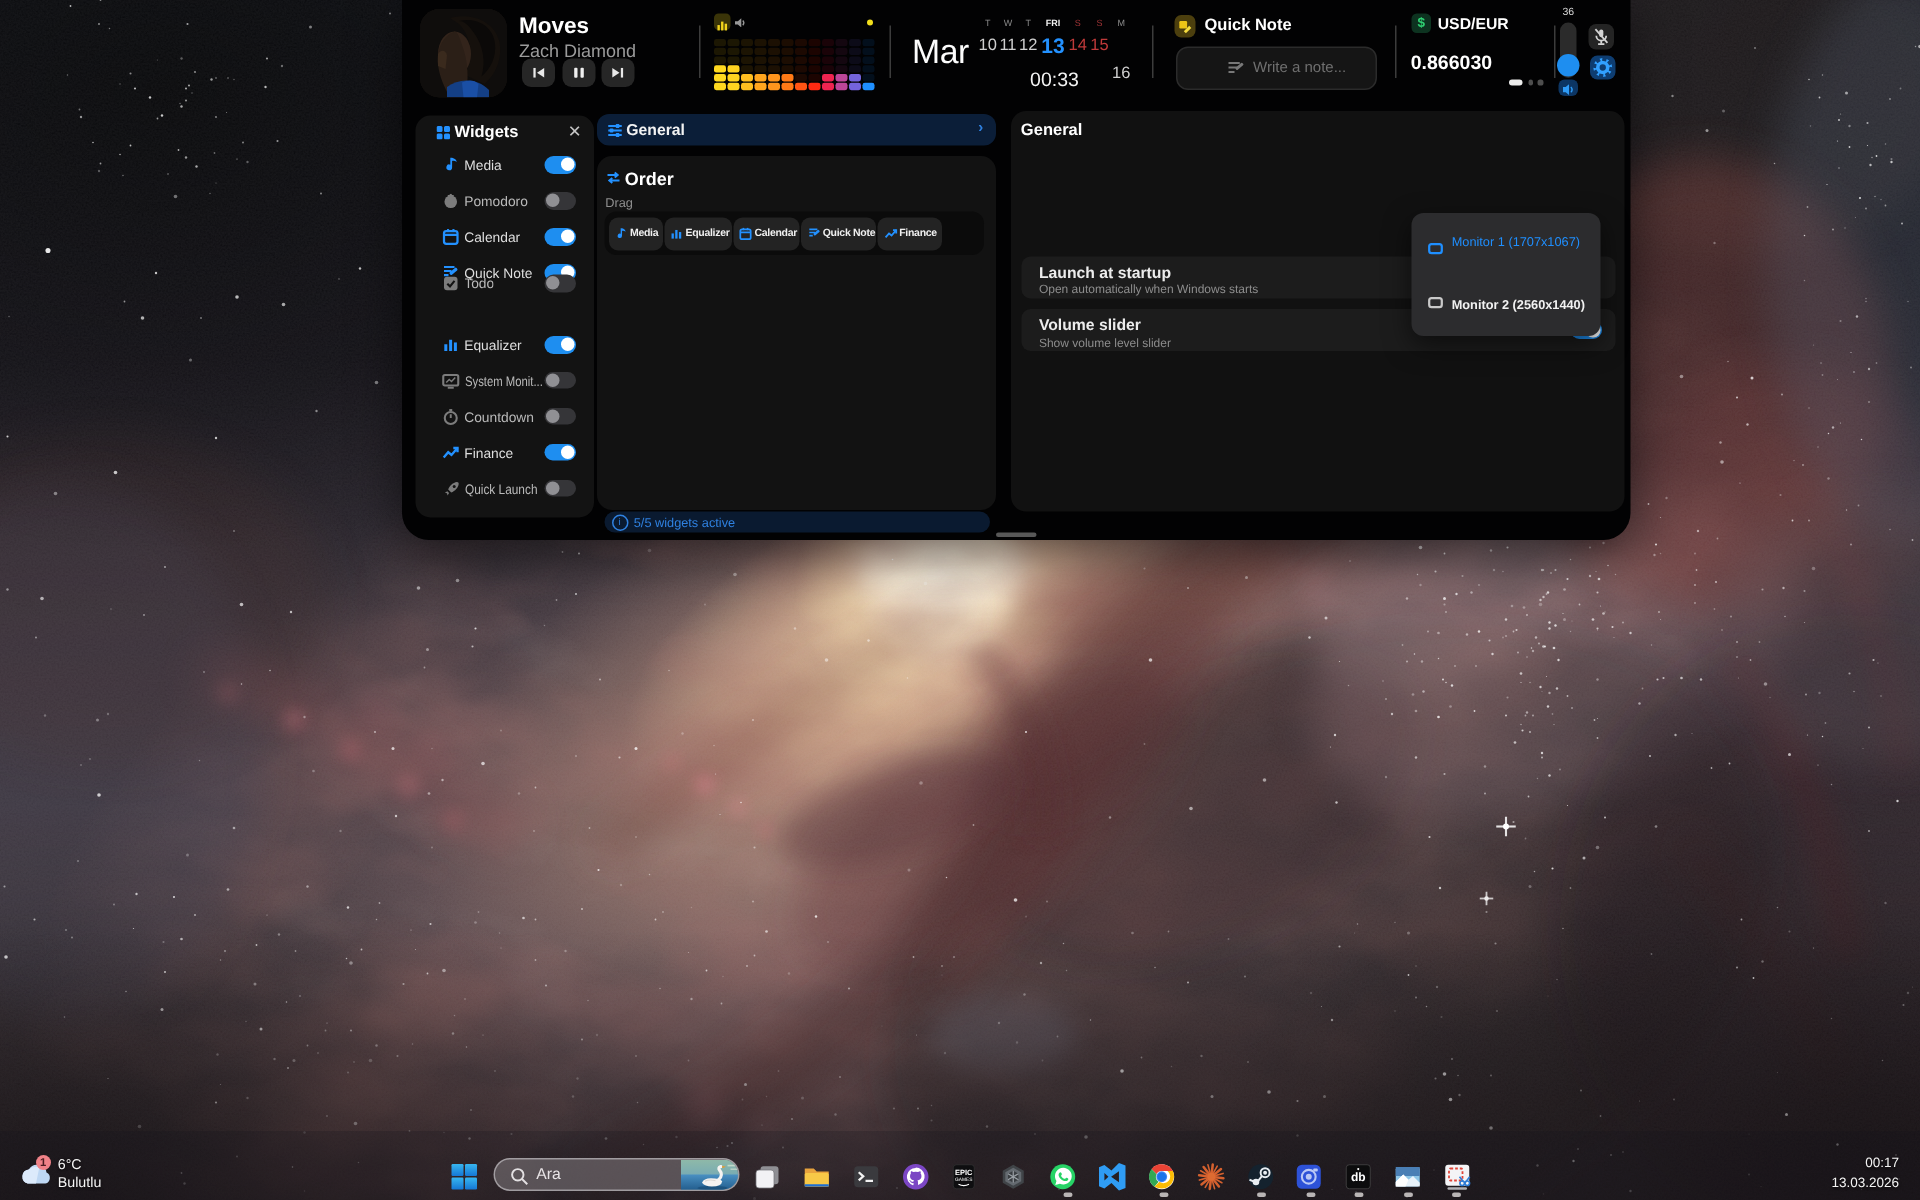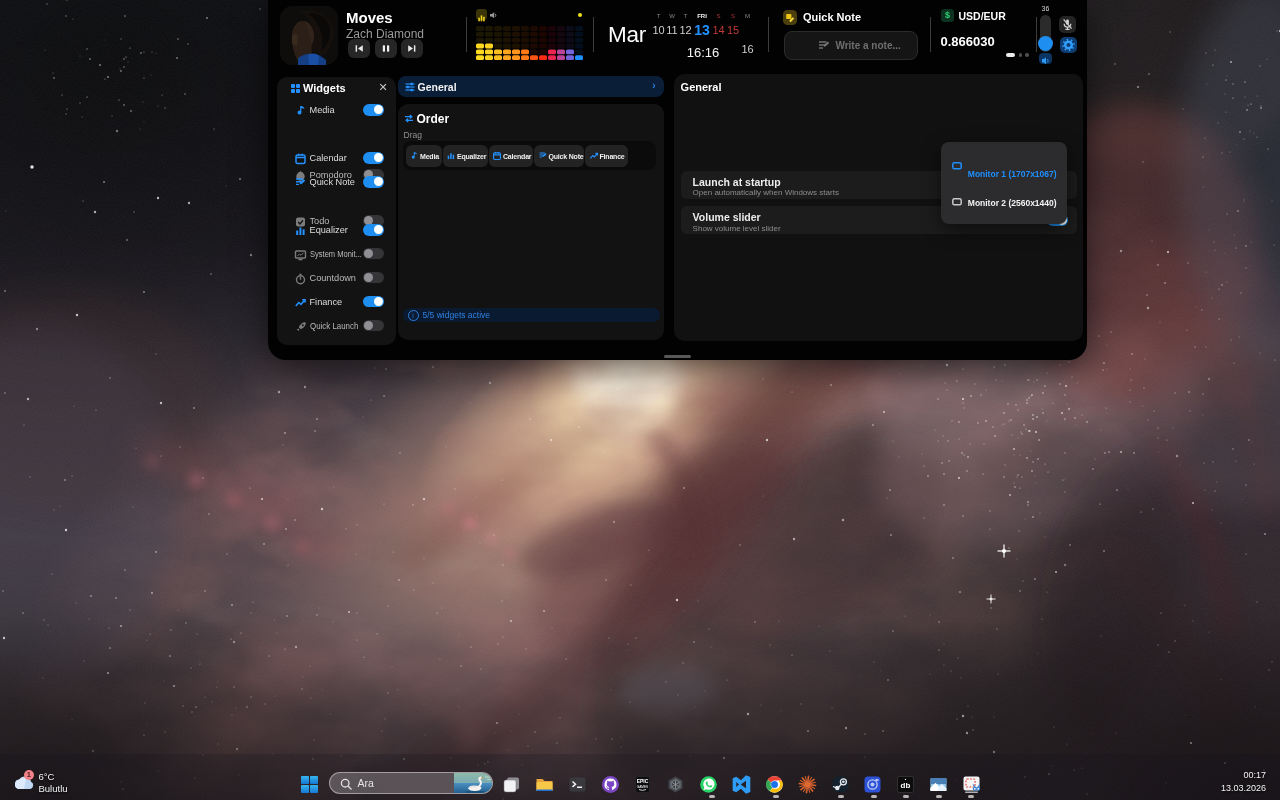--- a/index.html
+++ b/index.html
@@ -1018,39 +1018,39 @@
       <div class="abs" style="left:440.5px;top:12.5px;width:20px;text-align:center;font-size:6px;font-weight:400;color:#a63638;">S</div>
       <div class="abs" style="left:455.0px;top:12.5px;width:20px;text-align:center;font-size:6px;font-weight:400;color:#a63638;">S</div>
       <div class="abs" style="left:469.5px;top:12.5px;width:20px;text-align:center;font-size:6px;font-weight:400;color:#8a8a8a;">M</div>
       <div class="abs" style="left:380.5px;top:23.5px;width:20px;text-align:center;font-size:11px;font-weight:400;color:#cfcfcf;">10</div>
       <div class="abs" style="left:394.0px;top:23.5px;width:20px;text-align:center;font-size:11px;font-weight:400;color:#cfcfcf;">11</div>
       <div class="abs" style="left:407.5px;top:23.5px;width:20px;text-align:center;font-size:11px;font-weight:400;color:#cfcfcf;">12</div>
       <div class="abs" style="left:424.0px;top:21.5px;width:20px;text-align:center;font-size:14px;font-weight:700;color:#2391ff;">13</div>
       <div class="abs" style="left:440.5px;top:23.5px;width:20px;text-align:center;font-size:11px;font-weight:400;color:#c03a3a;">14</div>
       <div class="abs" style="left:455.0px;top:23.5px;width:20px;text-align:center;font-size:11px;font-weight:400;color:#c03a3a;">15</div>
       <div class="abs" style="left:469.5px;top:23.5px;width:20px;text-align:center;font-size:11px;font-weight:400;color:#cfcfcf;margin-top:19px;">16</div>
- <div class="abs" style="left:403px;top:45px;width:64px;text-align:center;font-size:13px;color:#f4f4f4;">16:16</div>
+ <div class="abs" style="left:403px;top:45px;width:64px;text-align:center;font-size:13px;color:#f4f4f4;">00:33</div>
  <div class="sep" style="left:500px;top:17px;height:35px;"></div>
 
  <div class="abs" style="left:515px;top:9.5px;width:14px;height:15px;border-radius:4.5px;background:#4c3f0e;">
    <svg width="14" height="15">
           <rect x="3.2" y="4" width="5.2" height="5" rx="0.8" fill="#edc417"></rect>
           <path d="M 6.2 10.8 L 9.8 7.2 L 11.2 8.6 L 7.6 12.2 Z" fill="#f5dc3f"></path>
         </svg></div>
  <div class="abs" style="left:535px;top:11px;font-size:11px;font-weight:700;color:#fff;">Quick Note</div>
  <div class="abs" style="left:516.4px;top:30.6px;width:132px;height:27.5px;border-radius:8px;background:#151515;border:1px solid #2b2b2b;">
    <svg class="abs" style="left:33px;top:8.5px;" width="12" height="11">
           <g stroke="#787878" stroke-width="1.4" fill="none">
             <path d="M 1 2 L 8.5 2"></path>
             <path d="M 1 5 L 7 5"></path>
             <path d="M 1 8 L 5 8"></path>
           </g>
           <rect x="6" y="5.2" width="6" height="2" rx="0.7" transform="rotate(-40 6 6.2)" fill="#787878"></rect>
         </svg>
-   <div class="abs" style="left:50px;top:8px;font-size:10px;color:#6f6f6f;font-weight:bold;">Write a note...</div>
+   <div class="abs" style="left:50px;top:8px;font-size:10px;color:#6f6f6f;">Write a note...</div>
  </div>
  <div class="sep" style="left:661.5px;top:17px;height:35px;"></div>
 
  <div class="abs" style="left:673px;top:8.5px;width:13px;height:13px;border-radius:3.5px;background:#0d3320;text-align:center;font-size:9px;font-weight:700;color:#2fd072;line-height:13px;">$</div>
  <div class="abs" style="left:690.5px;top:10px;font-size:10.5px;font-weight:700;color:#fff;">USD/EUR</div>
  <div class="abs" style="left:672.5px;top:34px;font-size:13px;font-weight:700;color:#fff;">0.866030</div>
  <div class="abs" style="left:673px;top:51.5px;font-size:8.5px;font-weight:700;color:#28c463;margin-top:28px;"><span style="display:inline-block;width:0;height:0;border-left:3.5px solid transparent;border-right:3.5px solid transparent;border-bottom:5px solid #28c463;margin-right:3px;"></span>0.00%</div>
  <div class="abs" style="left:738px;top:53px;width:9px;height:3.5px;border-radius:2px;background:#ececec;"></div>
  <div class="abs" style="left:750.5px;top:53px;width:3.5px;height:3.5px;border-radius:50%;background:#4e4e4e;"></div>
  <div class="abs" style="left:757px;top:53px;width:3.5px;height:3.5px;border-radius:50%;background:#4e4e4e;"></div>
@@ -1093,21 +1093,21 @@
    <div class="abs" style="left:102px;top:4px;font-size:11px;color:#c4c4c4;">✕</div>
    <div class="wrow" style="top:21.0px;">
           <div class="wicon"><svg width="13" height="13" viewBox="0 0 13 13">
               <path d="M 7.4 1.6 L 7.4 8.1 A 1.9 1.9 0 1 1 6.2 6.3 L 6.2 1.6 Z M 7.4 1.6 C 9.2 2.1, 10.3 3, 10.5 4.5 C 9.5 3.8, 8.5 3.6, 7.4 3.8 Z" fill="#2391ff"></path>
             </svg></div>
           <div class="wlab" style="">Media</div>
           <div class="tgl on" style="left:86.5px;top:50%;margin-top:-5.75px;">
             <div class="kb"></div>
           </div>
         </div>
-        <div class="wrow" style="top:44.9px;margin-top:41px;">
+        <div class="wrow" style="top:44.9px;">
           <div class="wicon"><svg width="13" height="13" viewBox="0 0 13 13">
               <circle cx="6.5" cy="7" r="4.2" fill="#7c7c7c"></circle>
               <rect x="5.8" y="1.8" width="1.4" height="2" fill="#7c7c7c"></rect>
               <path d="M 4.5 3 L 8.5 3" stroke="#7c7c7c" stroke-width="1"></path>
             </svg></div>
           <div class="wlab dim" style="">Pomodoro</div>
           <div class="tgl off" style="left:86.5px;top:50%;margin-top:-5.75px;">
             <div class="kb"></div>
           </div>
         </div>
@@ -1128,21 +1128,21 @@
               <path d="M 2 2.5 L 9 2.5" stroke="#2391ff" stroke-width="1.4"></path>
               <path d="M 2 5.2 L 7 5.2" stroke="#2391ff" stroke-width="1.4"></path>
               <path d="M 2 7.9 L 5 7.9" stroke="#2391ff" stroke-width="1.4"></path>
               <rect x="6" y="6.2" width="6" height="2.2" rx="0.8" transform="rotate(-40 6 7.3)" fill="#2391ff"></rect>
             </svg></div>
           <div class="wlab" style="">Quick Note</div>
           <div class="tgl on" style="left:86.5px;top:50%;margin-top:-5.75px;">
             <div class="kb"></div>
           </div>
         </div>
-        <div class="wrow" style="top:132px;">
+        <div class="wrow" style="top:100px;">
           <div class="wicon"><svg width="13" height="13" viewBox="0 0 13 13">
               <rect x="2" y="2" width="9" height="9" rx="2" fill="#7c7c7c"></rect>
               <path d="M 4.2 6.6 L 6 8.4 L 9 4.8" stroke="#131313" stroke-width="1.4" fill="none"></path>
             </svg></div>
           <div class="wlab dim" style="">Todo</div>
           <div class="tgl off" style="left:86.5px;top:50%;margin-top:-5.75px;">
             <div class="kb"></div>
           </div>
         </div>
         <div class="wrow" style="top:140.8px;">
@@ -1258,21 +1258,21 @@
           </svg>
           <span style="left:14.5px;">Quick Note</span>
         </div>
         <div class="chip" style="left:187.5px;width:42.5px;">
           <svg style="position:absolute;left:3.5px;top:50%;margin-top:-5px;" width="10" height="10" viewBox="0 0 13 13">
             <path d="M 1.8 9.5 L 4.8 6 L 7 7.8 L 11 3.2" stroke="#2391ff" stroke-width="1.6" fill="none"></path>
             <path d="M 8.2 3.2 L 11 3.2 L 11 6" stroke="#2391ff" stroke-width="1.6" fill="none"></path>
           </svg>
           <span style="left:14.5px;">Finance</span>
         </div>
-   <div class="abs" style="left:5px;top:204px;width:257px;height:14.5px;border-radius:7px;background:#0a1a30;">
+   <div class="abs" style="left:5px;top:237px;width:257px;height:14.5px;border-radius:7px;background:#0a1a30;">
      <div class="abs" style="left:5px;top:2.5px;width:9px;height:9px;border-radius:50%;border:1px solid #2f81e0;color:#2f81e0;font-size:6.5px;text-align:center;line-height:9px;">i</div>
      <div class="abs" style="left:20px;top:2.8px;font-size:8.5px;color:#2f81e0;">5/5 widgets active</div>
    </div>
  </div>
 
  <div class="card" style="left:406.4px;top:74.3px;width:408.6px;height:267px;background:#111111;">
    <div class="abs" style="left:6.2px;top:7px;font-size:11px;font-weight:700;color:#fff;">General</div>
  </div>
       <div class="srow" style="top:170.7px;height:28px;">
         <div class="t1" style="top:5px;">Launch at startup</div>
@@ -1283,21 +1283,21 @@
         <div class="t2" style="top:17.5px;">Show volume level slider</div>
         <div class="tgl on" style="right:9px;left:auto;top:7.5px;width:21px;height:12.5px;">
           <div class="kb" style="top:1.5px;width:9.5px;height:9.5px;"></div>
         </div>
       </div>
 
  <div class="abs" style="left:673.3px;top:141.8px;width:125.7px;height:82.5px;border-radius:8px;background:#2c2c2e;box-shadow:0 6px 18px rgba(0,0,0,0.55);">
    <svg class="abs" style="left:11px;top:20px;" width="10" height="9">
           <rect x="0.8" y="0.8" width="8.4" height="6" rx="1.6" fill="none" stroke="#1f8fff" stroke-width="1.5"></rect>
         </svg>
-   <div class="abs" style="left:26.5px;top:27px;font-size:8.5px;font-weight:700;color:#1f8fff;">Monitor 1 (1707x1067)</div>
+   <div class="abs" style="left:26.5px;top:14px;font-size:8.5px;font-weight:400;color:#1f8fff;">Monitor 1 (1707x1067)</div>
    <svg class="abs" style="left:11px;top:56.5px;" width="10" height="9">
           <rect x="0.8" y="0.8" width="8.4" height="6" rx="1.6" fill="none" stroke="#c9c9c9" stroke-width="1.5"></rect>
         </svg>
    <div class="abs" style="left:26.5px;top:56px;font-size:8.5px;font-weight:700;color:#f2f2f2;">Monitor 2 (2560x1440)</div>
  </div>
 
 </div>
 
  <svg class="abs" style="left:12px;top:774px;" width="26" height="18">
    <path d="M 6.5 15 A 4.8 4.8 0 0 1 7.2 5.6 A 6.4 6.4 0 0 1 19 7.7 A 3.9 3.9 0 0 1 18.3 15 Z" fill="#bed7f3"></path>

